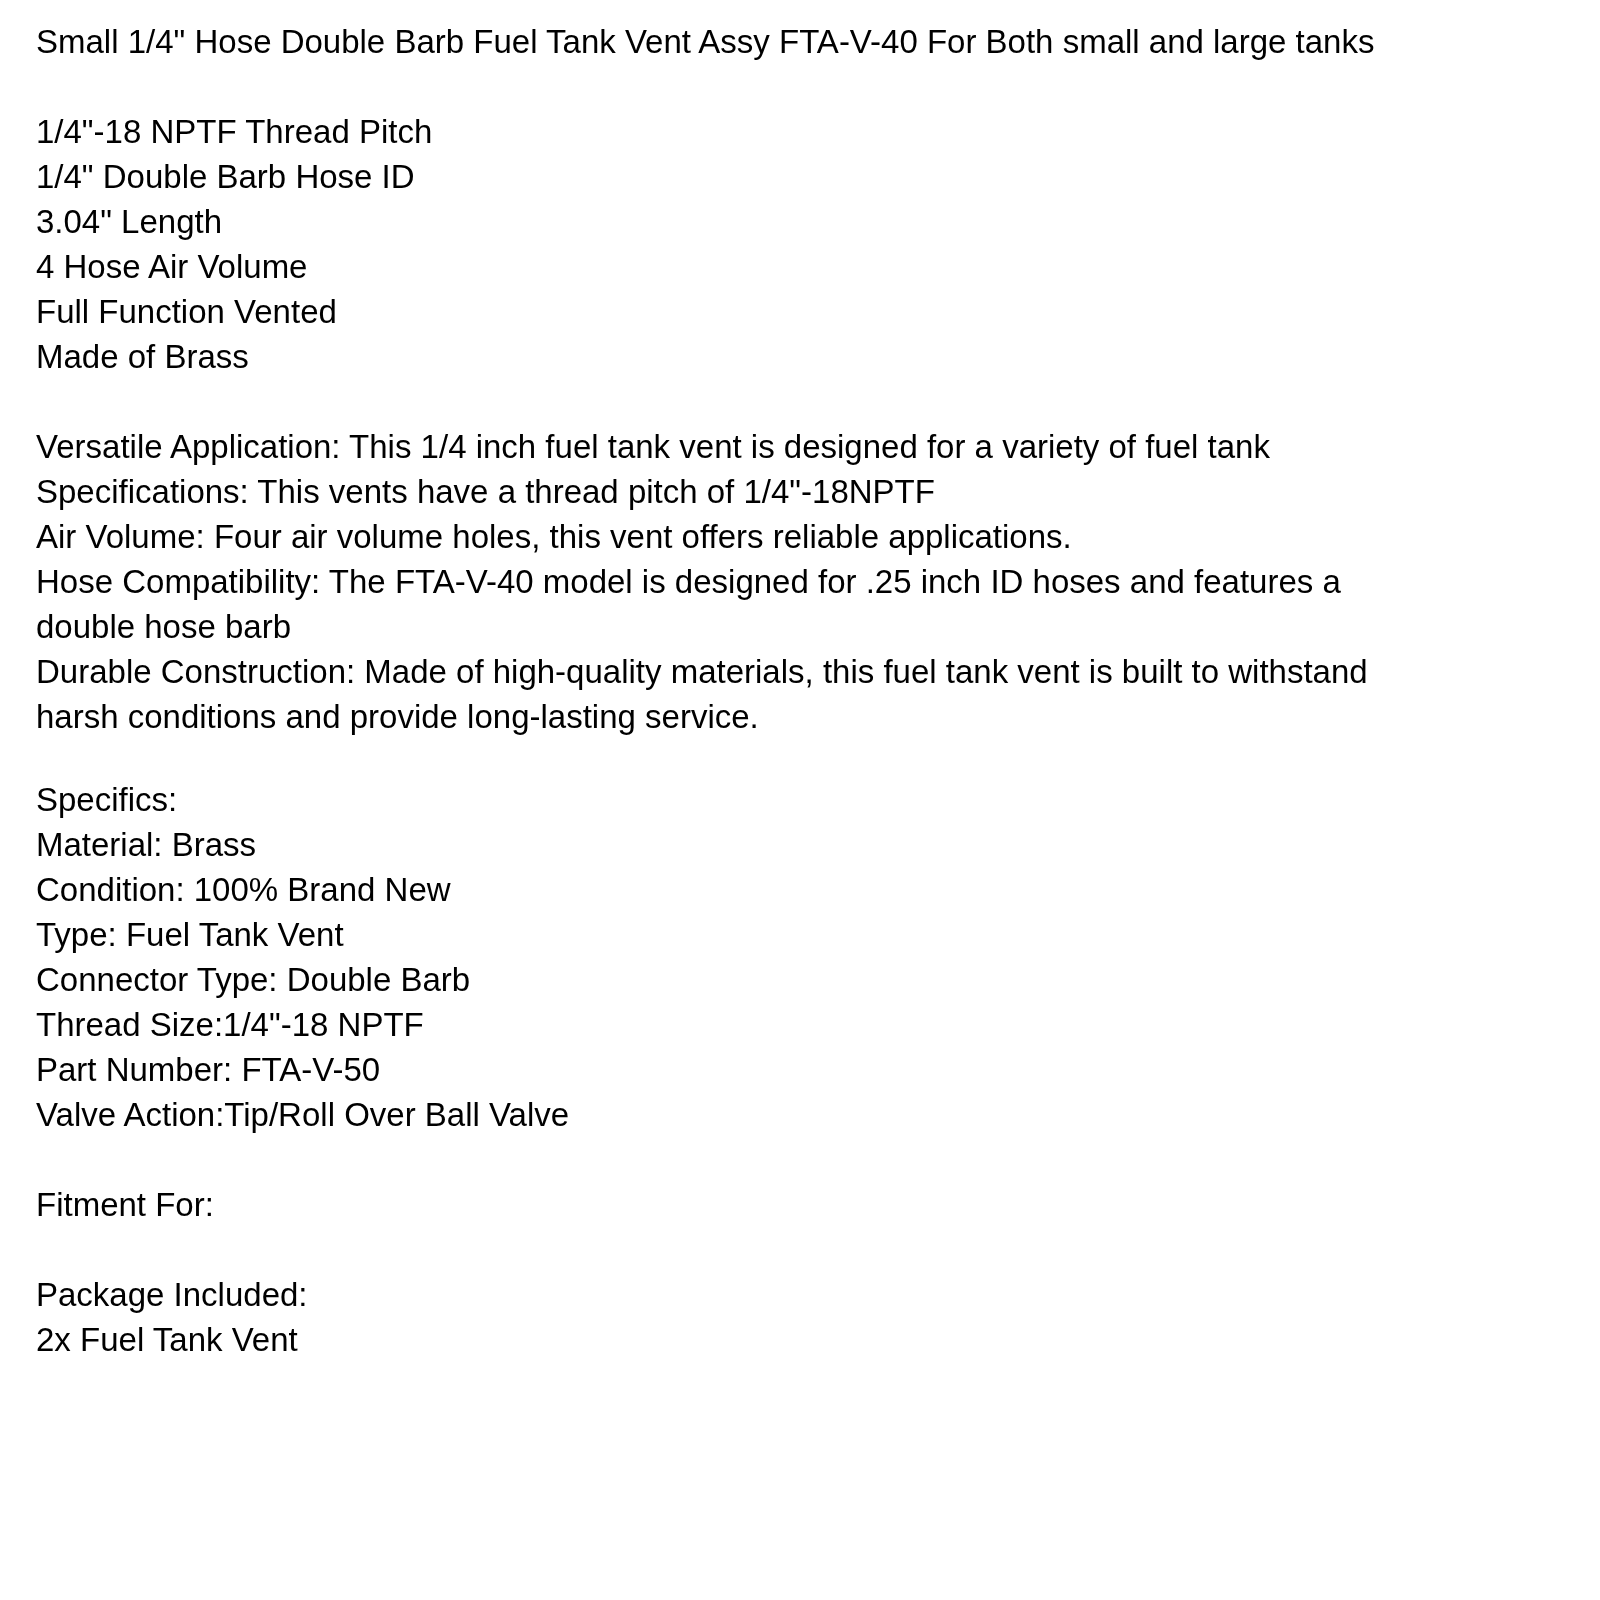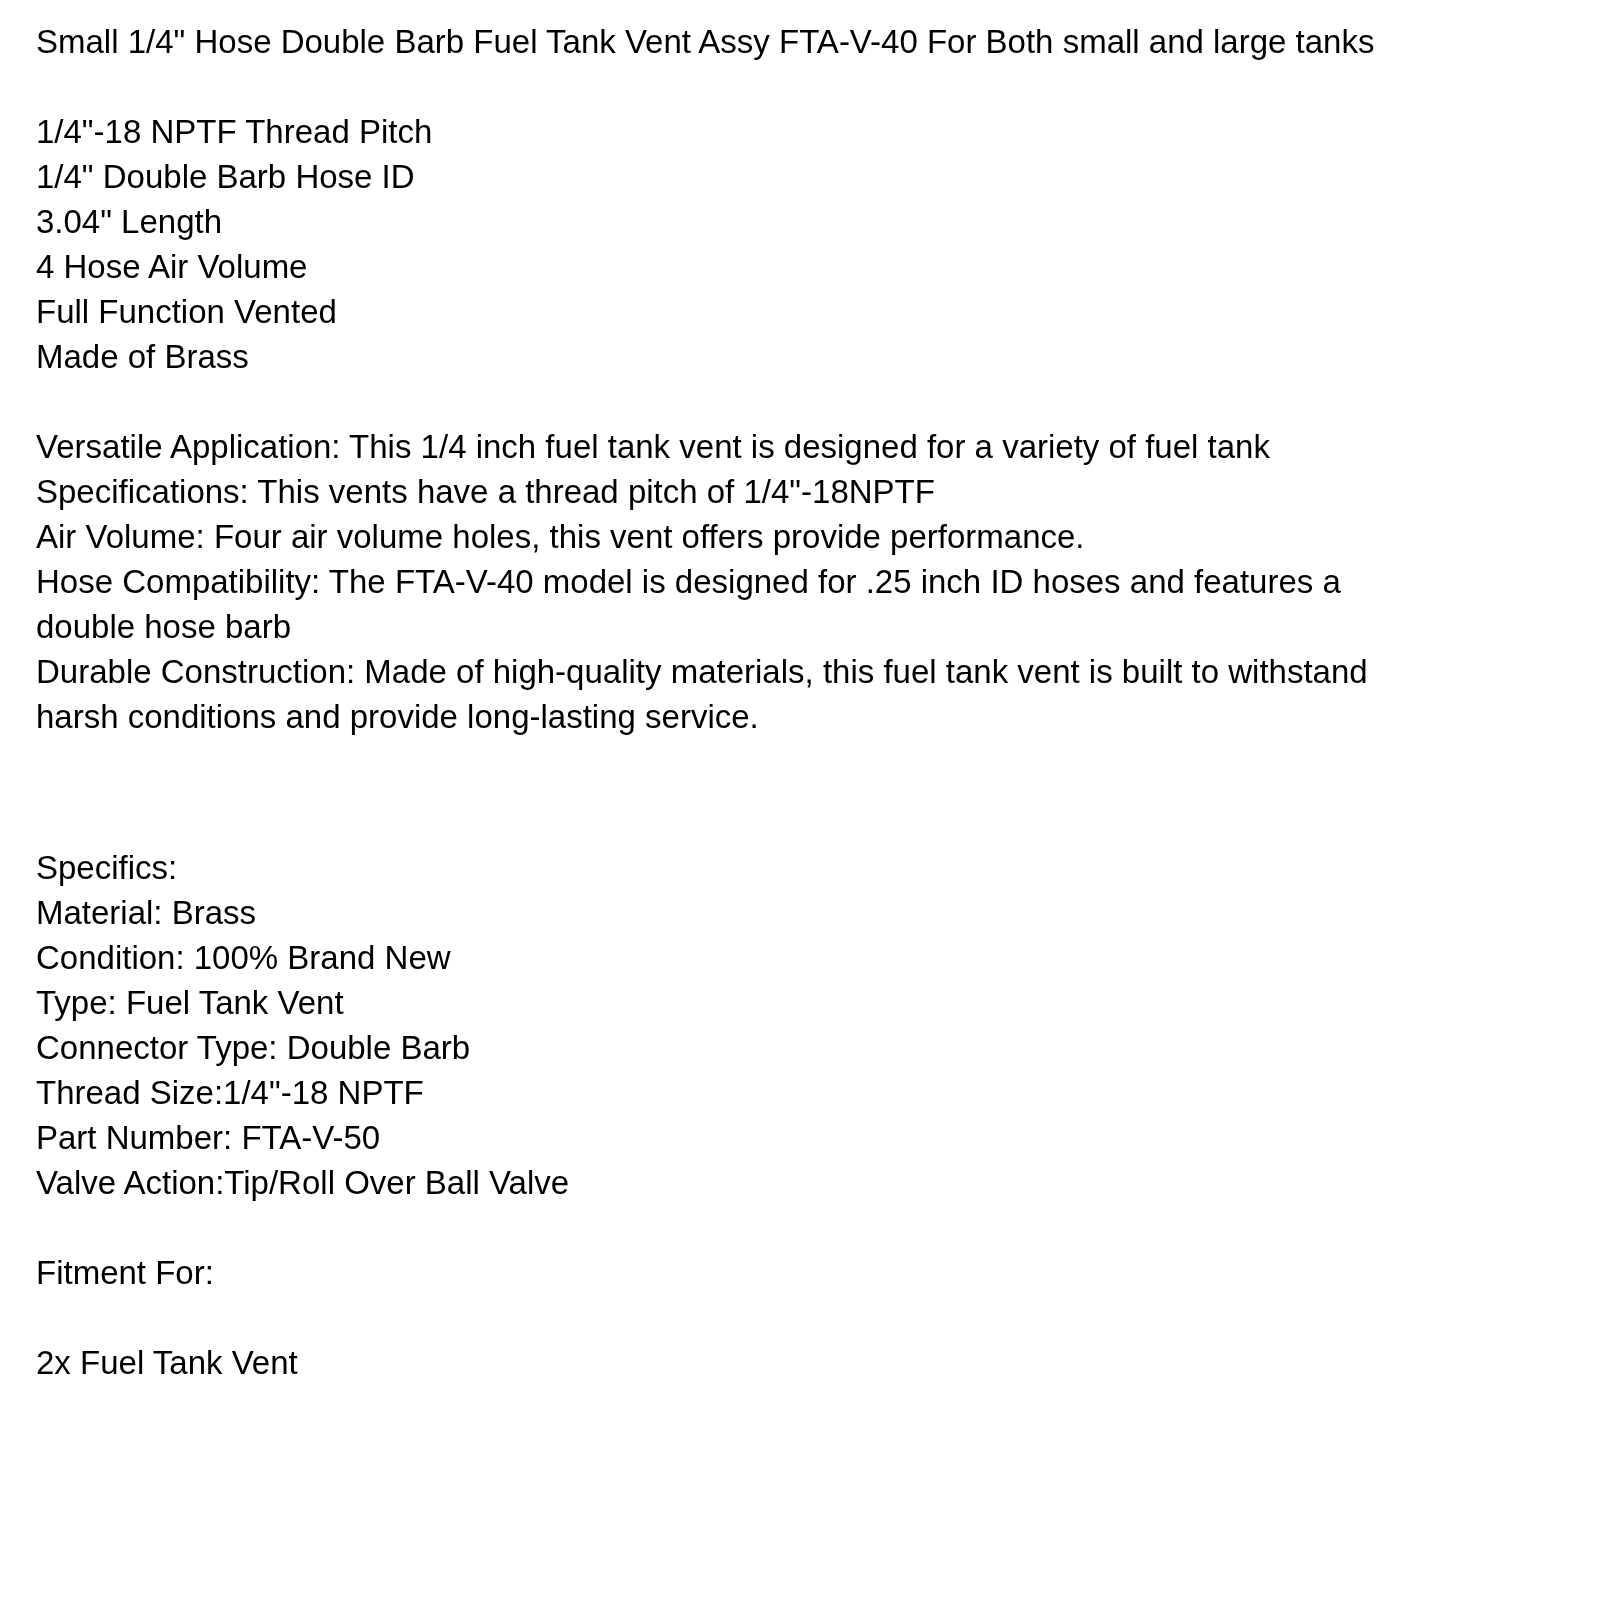--- a/index.html
+++ b/index.html
@@ -19,41 +19,41 @@
     font-size: 33px;
     line-height: 45px;
     padding: 19px 30px 0 36px;
     font-stretch: normal;
   }
   .line {
     height: 45px;
     white-space: pre;
   }
   .section { margin-top: 45px; }
-  .section.gap-2 { margin-top: 106px; }
+  .section.gap-2 { margin-top: 38px; }
 </style>
 </head>
 <body>
 
 <div class="page">
   <div class="line title">Small 1/4" Hose Double Barb Fuel Tank Vent Assy FTA-V-40 For Both small and large tanks</div>
 
   <div class="section">
       <div class="line">1/4"-18 NPTF Thread Pitch</div>
       <div class="line">1/4" Double Barb Hose ID</div>
       <div class="line">3.04" Length</div>
       <div class="line">4 Hose Air Volume</div>
       <div class="line">Full Function Vented</div>
       <div class="line">Made of Brass</div>
     </div>
 
   <div class="section">
       <div class="line">Versatile Application: This 1/4 inch fuel tank vent is designed for a variety of fuel tank</div>
       <div class="line">Specifications: This vents have a thread pitch of 1/4"-18NPTF</div>
-      <div class="line">Air Volume: Four air volume holes, this vent offers provide performance.</div>
+      <div class="line">Air Volume: Four air volume holes, this vent offers reliable applications.</div>
       <div class="line">Hose Compatibility: The FTA-V-40 model is designed for .25 inch ID hoses and features a</div>
       <div class="line">double hose barb</div>
       <div class="line">Durable Construction: Made of high-quality materials, this fuel tank vent is built to withstand</div>
       <div class="line">harsh conditions and provide long-lasting service.</div>
     </div>
 
   <div class="section gap-2">
       <div class="line">Specifics:</div>
       <div class="line">Material: Brass</div>
       <div class="line">Condition: 100% Brand New</div>
@@ -62,15 +62,16 @@
       <div class="line">Thread Size:1/4"-18 NPTF</div>
       <div class="line">Part Number: FTA-V-50</div>
       <div class="line">Valve Action:Tip/Roll Over Ball Valve</div>
     </div>
 
   <div class="section">
       <div class="line">Fitment For:</div>
     </div>
 
   <div class="section">
+      <div class="line">Package Included:</div>
       <div class="line">2x Fuel Tank Vent</div>
     </div>
 </div>
 
 </body></html>

